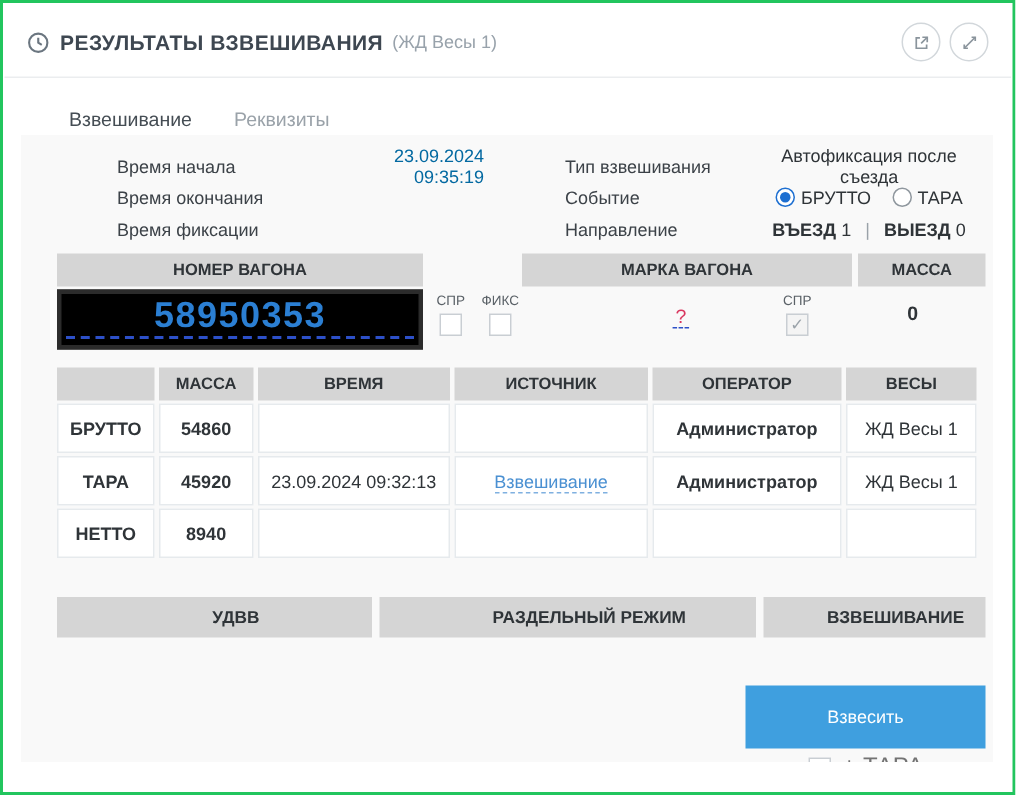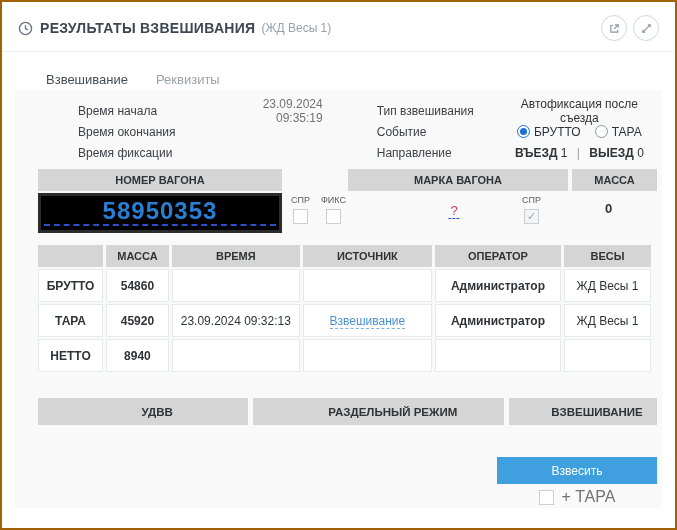--- a/index.html
+++ b/index.html
@@ -1,18 +1,18 @@
 <!DOCTYPE html>
 <html><head>
 <meta charset="utf-8">
 <style>
   * { margin:0; padding:0; box-sizing:border-box; }
   html,body { background:#fff; }
   body { font-family:"Liberation Sans","DejaVu Sans",sans-serif; color:#333; }
-  .window { position:relative; width:677px; height:530px; border:2px solid #a16207; background:#fff; overflow:hidden; }
+  .window { position:relative; width:677px; height:530px; border:2px solid #22c55e; background:#fff; overflow:hidden; }
 
   
   .hdr { display:flex; align-items:center; padding:13px 16px 10px 16px; }
   .hdr .clock { width:15px; height:15px; margin-right:7px; color:#6b7680; flex:0 0 auto; }
   .hdr-title { font-size:14px; font-weight:bold; color:#3e4751; letter-spacing:.3px; }
   .hdr-sub { font-size:12px; color:#98a2ab; margin-left:6px; }
   .hdr-actions { margin-left:auto; display:flex; gap:6px; }
   .icon-btn { width:26px; height:26px; border:1px solid #d2d7db; border-radius:50%; background:#fff; display:flex; align-items:center; justify-content:center; color:#8a949c; cursor:pointer; }
   .hdr-rule { border-bottom:1px solid #ebedef; margin:0 1px; }
 
@@ -26,21 +26,21 @@
 
   
   .info { display:flex; font-size:12px; margin-bottom:8px; }
   .info-col { display:flex; flex-direction:column; gap:4px;margin-left:40px; }
   .info-col.left { width:48%; }
   .info-col.right { width:52%; }
   .info-row { display:flex; align-items:center; height:17px; }
   .info-label { color:#3c4248; }
   .left .info-label { width:150px; }
   .right .info-label { width:125px; }
-  .left .info-value { flex:1; text-align:right; padding-right:14px; color:#737373; }
+  .left .info-value { flex:1; text-align:right; padding-right:14px; color:#0369a1; }
   .right .info-value { flex:1; text-align:center; color:#2f3438; }
   .radio { display:inline-block; width:13px; height:13px; border:1px solid #8f979e; border-radius:50%; background:#fff; vertical-align:-2px; margin-right:4px; position:relative; }
   .radio.selected { border-color:#1d6fd1; }
   .radio.selected::after { content:""; position:absolute; left:2px; top:2px; width:7px; height:7px; border-radius:50%; background:#1d6fd1; }
   .radio-opt { margin:0 7px; cursor:pointer; }
   .dir b { font-weight:bold; color:#2f3438; }
   .dir .sep { color:#9aa2a9; margin:0 6px; }
 
   
   .gcell { background:#d5d5d5; color:#2f3438; font-size:11px; font-weight:bold; text-align:center; display:flex; align-items:center; justify-content:center; }
@@ -79,21 +79,21 @@
 
   
   .modes { display:flex; gap:5px; height:27px; margin-top:24px; }
   .mode-udvv { width:34%; }
   .mode-split { width:40.5%; }
   .mode-weigh { flex:1; }
   .gcell.mode { font-size:11.5px;padding-left:28px; }
 
   
   .actions { display:flex; flex-direction:column; align-items:flex-end; margin-top:32px; }
-  .btn-weigh { width:160px; height:27px; background:#3f9fdf; color:#fff; border:none; font-size:12px; font-family:inherit; cursor:pointer; }
+  .btn-weigh { width:160px; height:42px; background:#3f9fdf; color:#fff; border:none; font-size:12px; font-family:inherit; cursor:pointer; }
   .tara-row { width:160px; display:flex; align-items:center; justify-content:center; gap:8px; margin-top:4px; }
   .tara-row .lbl { font-size:16px; color:#737373; }
 
   svg { display:block; }
 </style>
 </head>
 <body>
 
 <div class="window">
 

